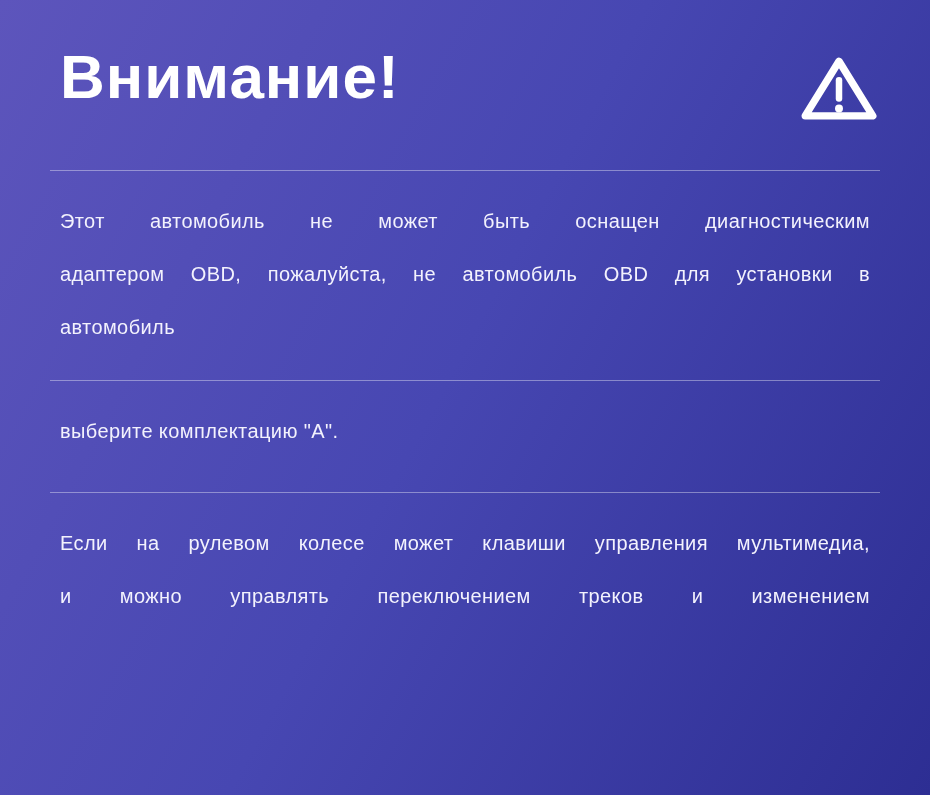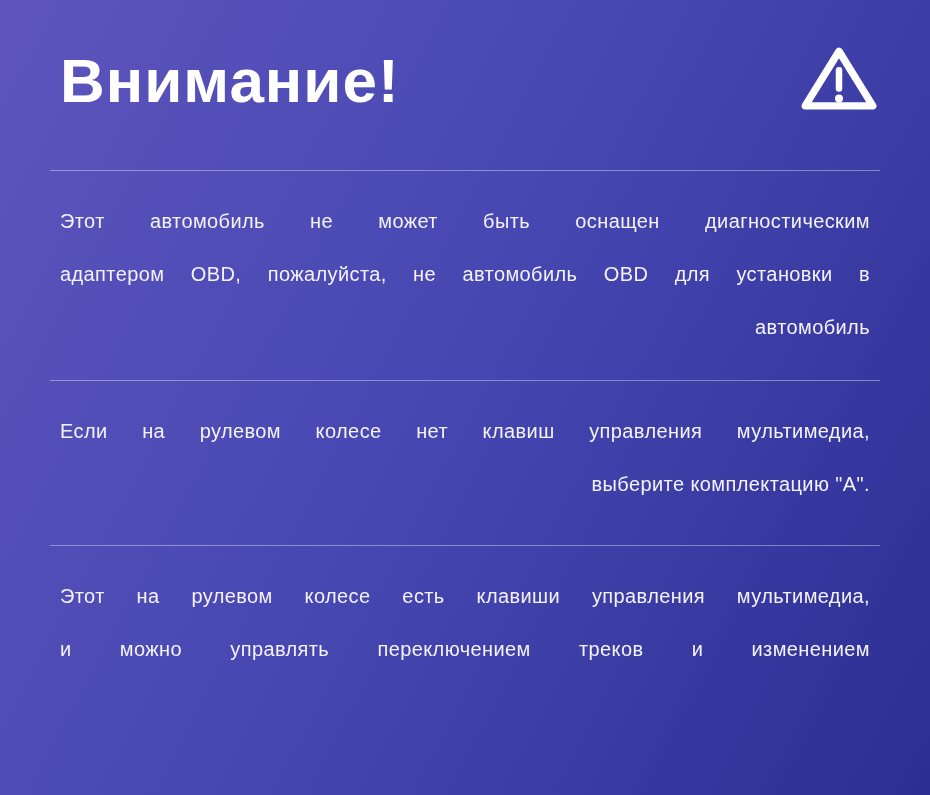--- a/index.html
+++ b/index.html
@@ -13,22 +13,22 @@
     box-sizing: border-box;
     padding: 0 48px;
     background: linear-gradient(118deg, #5d55bc 0%, #4747b2 48%, #2d2e93 100%);
     font-family: "Liberation Sans", sans-serif;
     color: #f3f2fd;
     overflow: hidden;
   }
   .header {
     display: flex;
     justify-content: space-between;
-    align-items: flex-end;
-    padding-top: 28px;
+    align-items: flex-start;
+    padding-top: 44px;
     height: 114px;
     box-sizing: border-box;
   }
   .title {
     margin: 0 0 0 12px;
     font-size: 62px;
     line-height: 66px;
     font-weight: bold;
     letter-spacing: 1px;
     color: #ffffff;
@@ -52,21 +52,21 @@
     font-size: 20px;
     line-height: 53px;
     letter-spacing: 0.4px;
   }
   .jline {
     text-align: justify;
     text-align-last: justify;
     white-space: normal;
   }
   .lline {
-    text-align: right;
+    text-align: left;
   }
 </style>
 </head>
 <body>
 
 <div class="card">
 
   <div class="header">
     <h1 class="title">Внимание!</h1>
     <svg class="warn-icon" width="78" height="70" viewBox="0 0 90 80" fill="none" xmlns="http://www.w3.org/2000/svg">
@@ -80,25 +80,24 @@
 
   <section class="para">
     <div class="jline">Этот автомобиль не может быть оснащен диагностическим</div>
     <div class="jline">адаптером OBD, пожалуйста, не автомобиль OBD для установки в</div>
     <div class="lline">автомобиль</div>
   </section>
 
   <div class="divider div2"></div>
 
   <section class="para">
-    <div class="jline">Если на рулевом колесе нет клавиш управления мультимедиа,</div>
     <div class="lline">выберите комплектацию "A".</div>
   </section>
 
   <div class="divider div3"></div>
 
   <section class="para">
-    <div class="jline">Этот на рулевом колесе есть клавиши управления мультимедиа,</div>
+    <div class="jline">Если на рулевом колесе может клавиши управления мультимедиа,</div>
     <div class="jline">и можно управлять переключением треков и изменением</div>
 
   </section>
 
 </div>
 
 </body></html>

